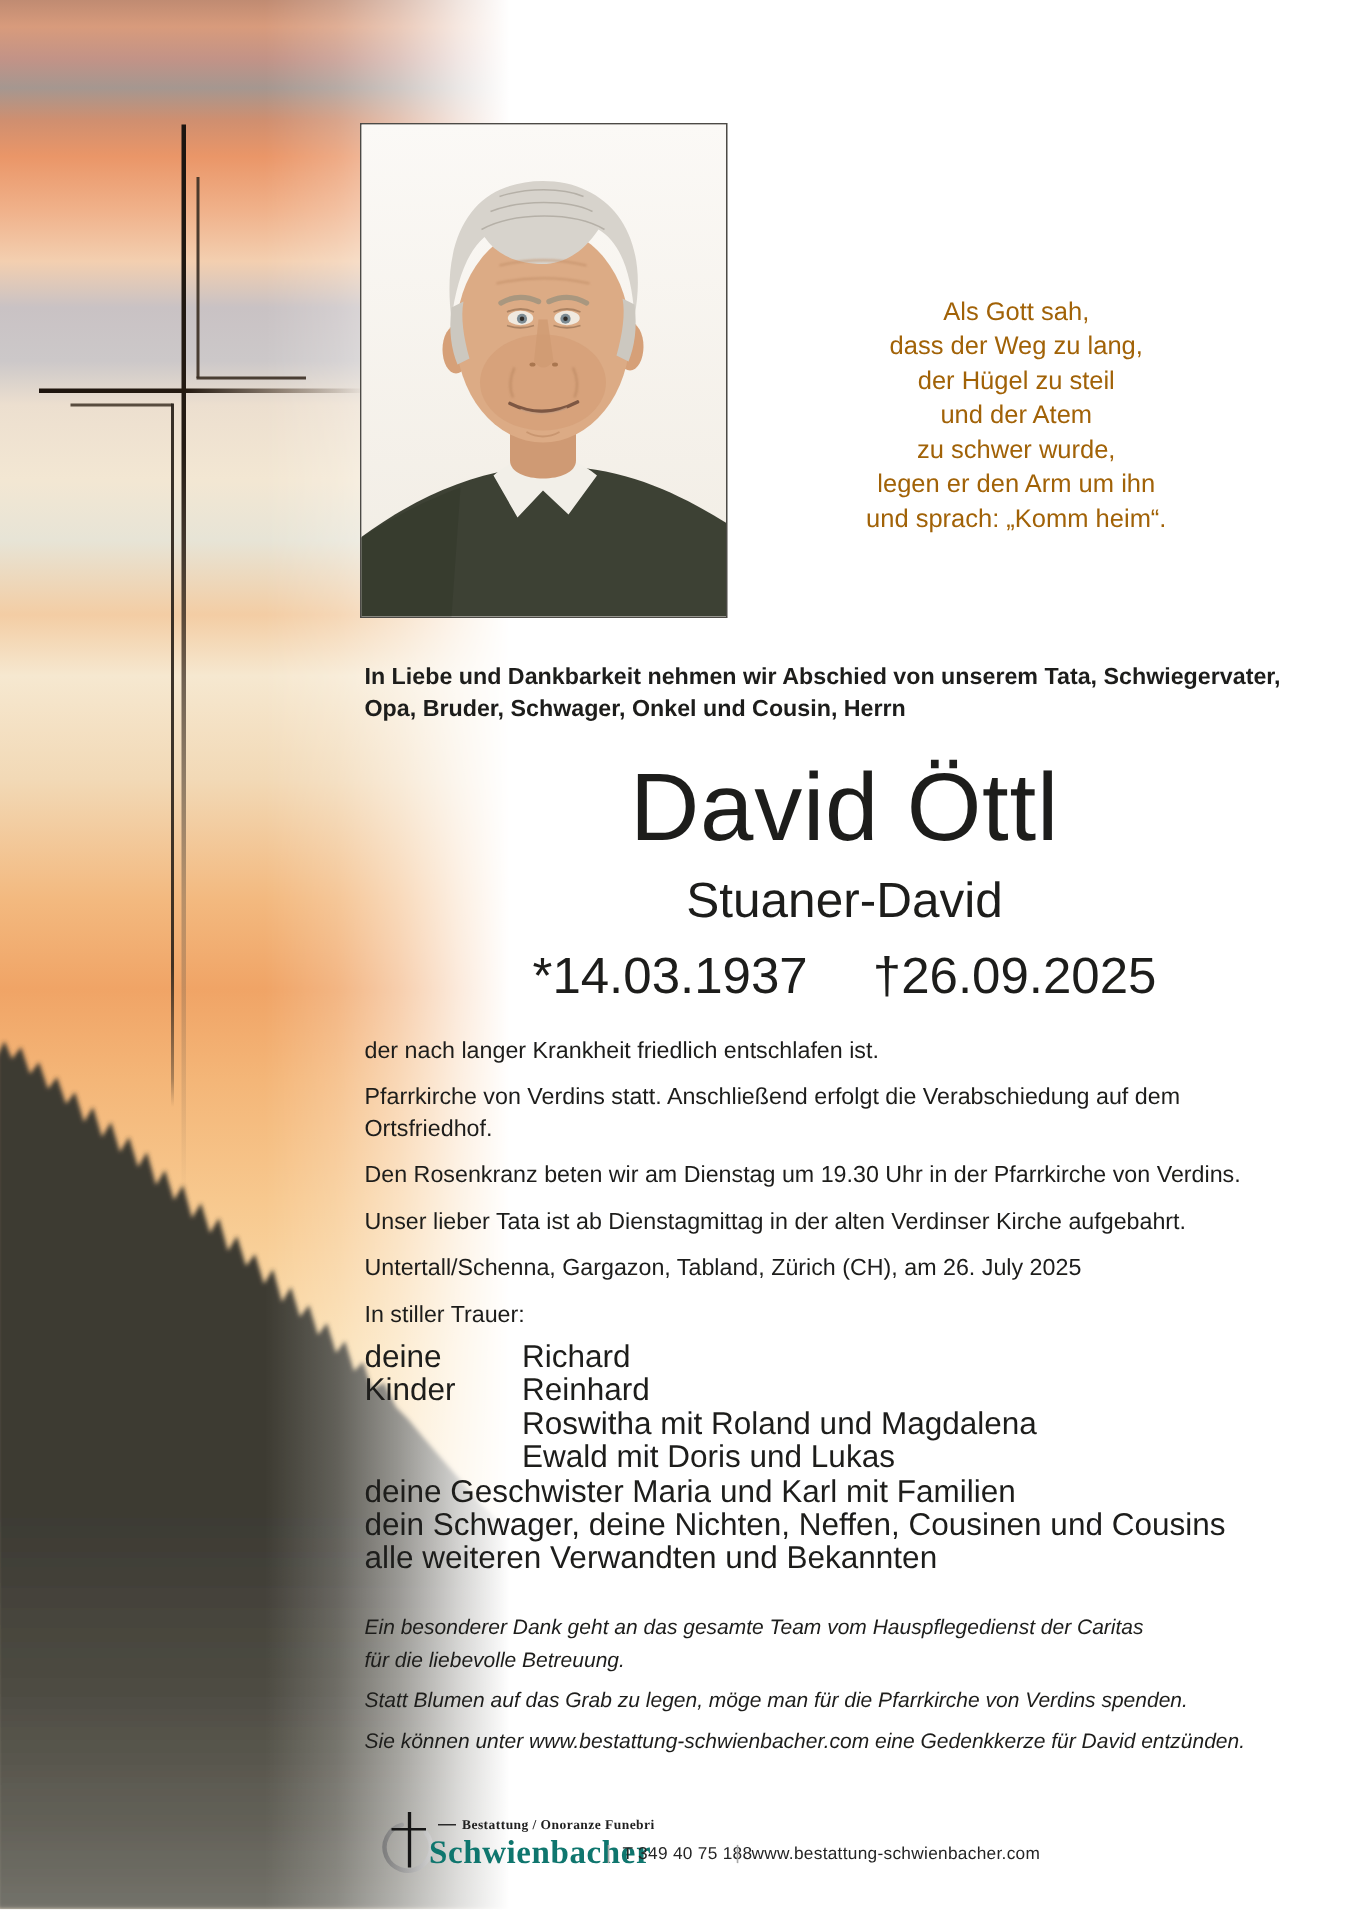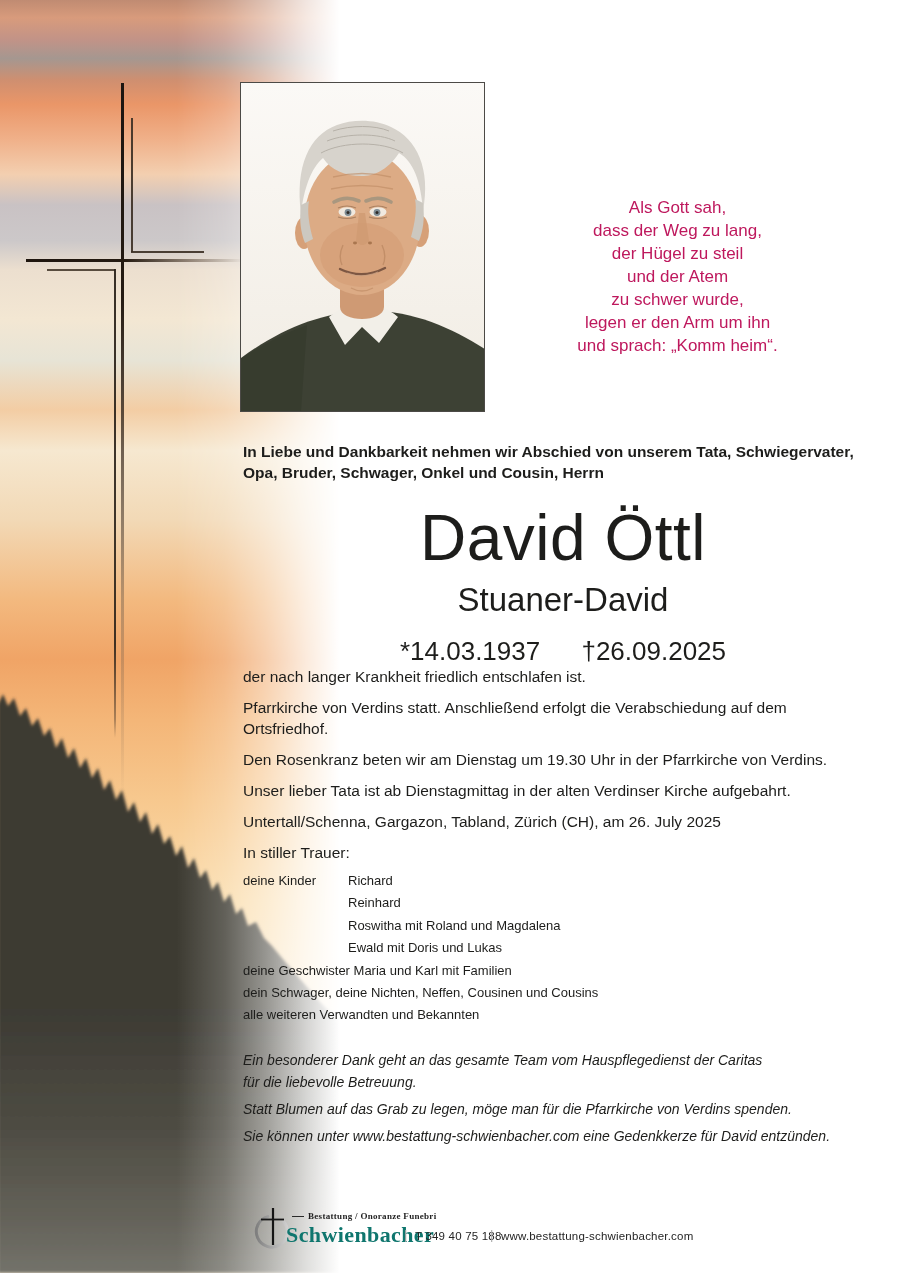--- a/index.html
+++ b/index.html
@@ -24,34 +24,34 @@
   .cv-left  { left:114px; top:269px; width:2px;  height:469px;
     background:linear-gradient(to bottom,rgba(40,32,24,.92) 0%,rgba(40,32,24,.88) 80%,rgba(60,48,38,.4) 96%,rgba(60,48,38,0) 100%); }
 
   
   .photo { position:absolute; left:240px; top:82px; width:243px; height:328px;
     border:1px solid #4c4a46; box-sizing:content-box; background:#f8f5f1; }
   .photo svg { display:block; }
 
   
   .poem { position:absolute; left:505px; top:196px; width:345px;
-    text-align:center; font-size:17px; line-height:23px; color:#be185d; }
+    text-align:center; font-size:17px; line-height:23px; color:#a16207; }
 
   
   .content { position:absolute; left:243px; top:441px; width:640px; }
   .content p { margin:0 0 10px 0; font-size:15.5px; line-height:21px; }
   .intro { margin-bottom:0;font-weight:bold; }
 
   .name-block { text-align:center; margin-top:21px; }
   .deceased-name { font-size:64px; line-height:68px; font-weight:normal; letter-spacing:.5px; margin:0; }
   .nickname { font-size:33px; line-height:36px; margin-top:10px; }
-  .dates { font-size:26px; line-height:30px; margin-top:18px; }
+  .dates { font-size:34px; line-height:30px; margin-top:18px; margin-bottom:24px; }
   .dates span { display:inline-block; margin:0 17px; }
 
-  .mourners { font-size:13px; line-height:22.4px; margin-top:4px; }
+  .mourners { font-size:21px; line-height:22.4px; margin-top:4px; }
   .m-row { display:flex; }
   .m-label { width:105px; flex:0 0 105px; }
   .m-names div { }
 
   .closing { text-align:left; font-size:14px; line-height:22px; margin-top:22px;font-style:italic; }
   .closing .cp { margin:0 0 5px 0; font-size:14px; line-height:22px; }
 
   
   .footer { position:absolute; left:250px; top:1202px; width:450px; height:58px; }
   .footer .mark { position:absolute; left:0; top:2px; }

